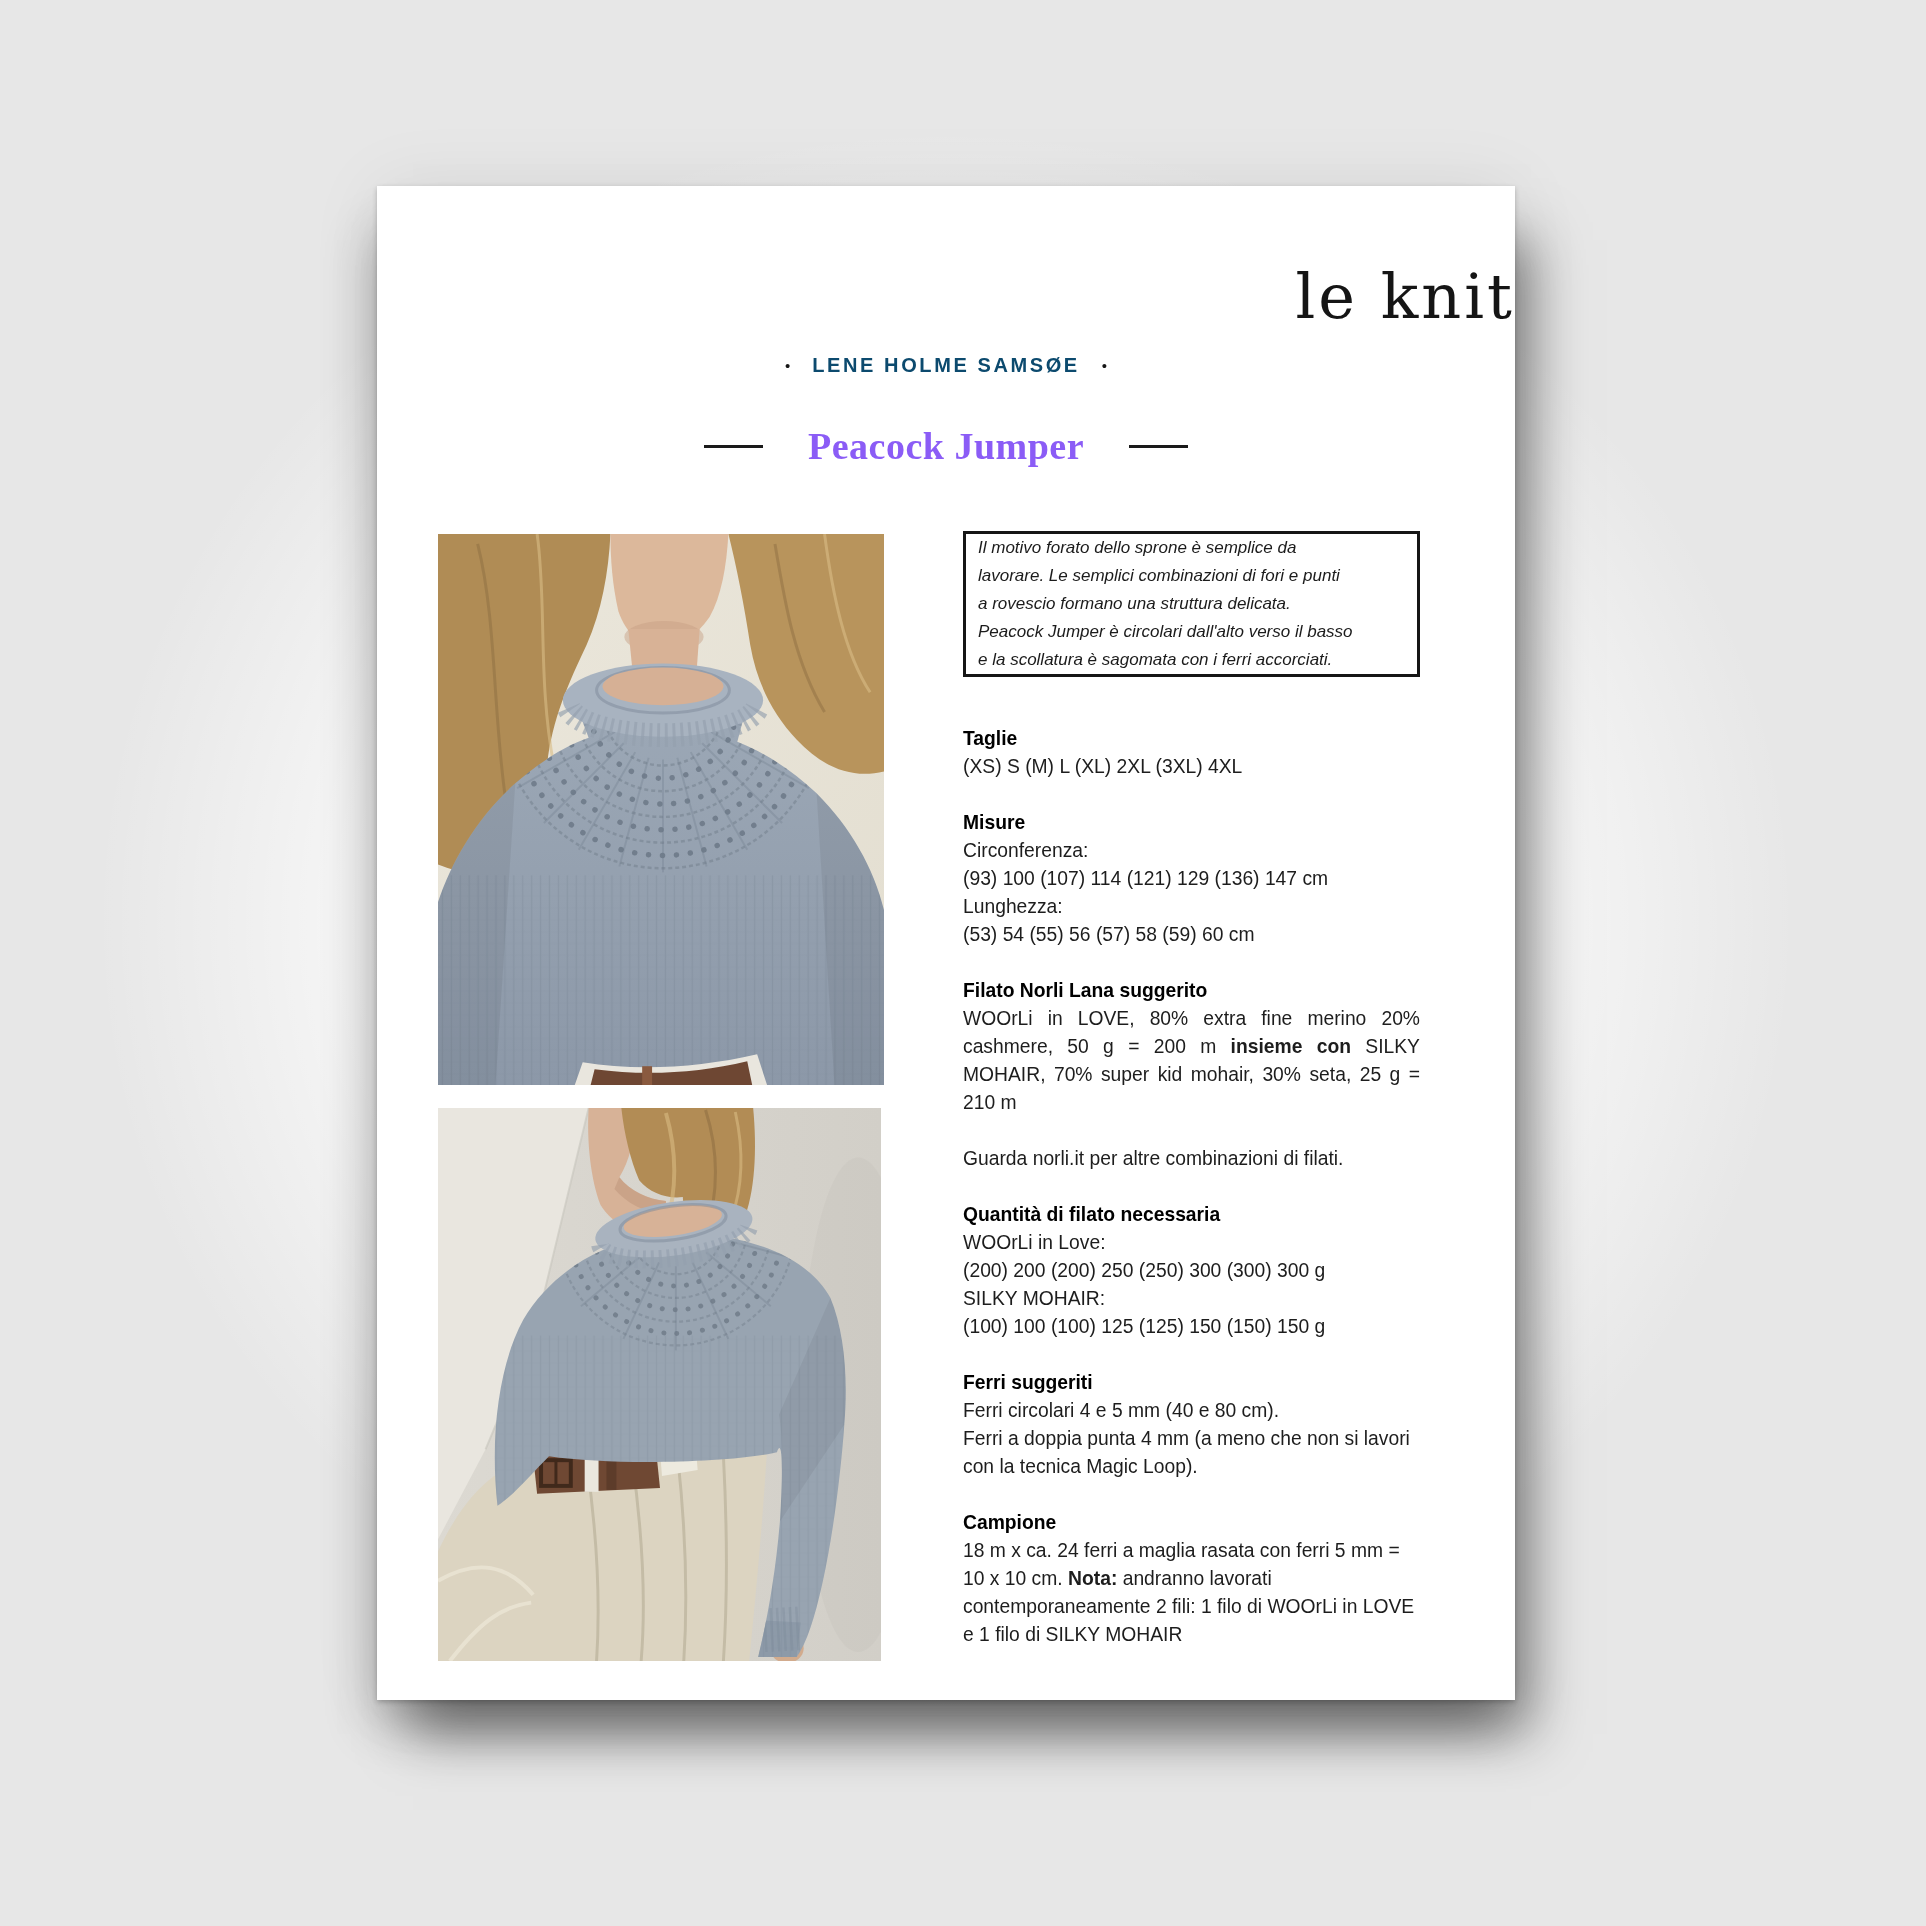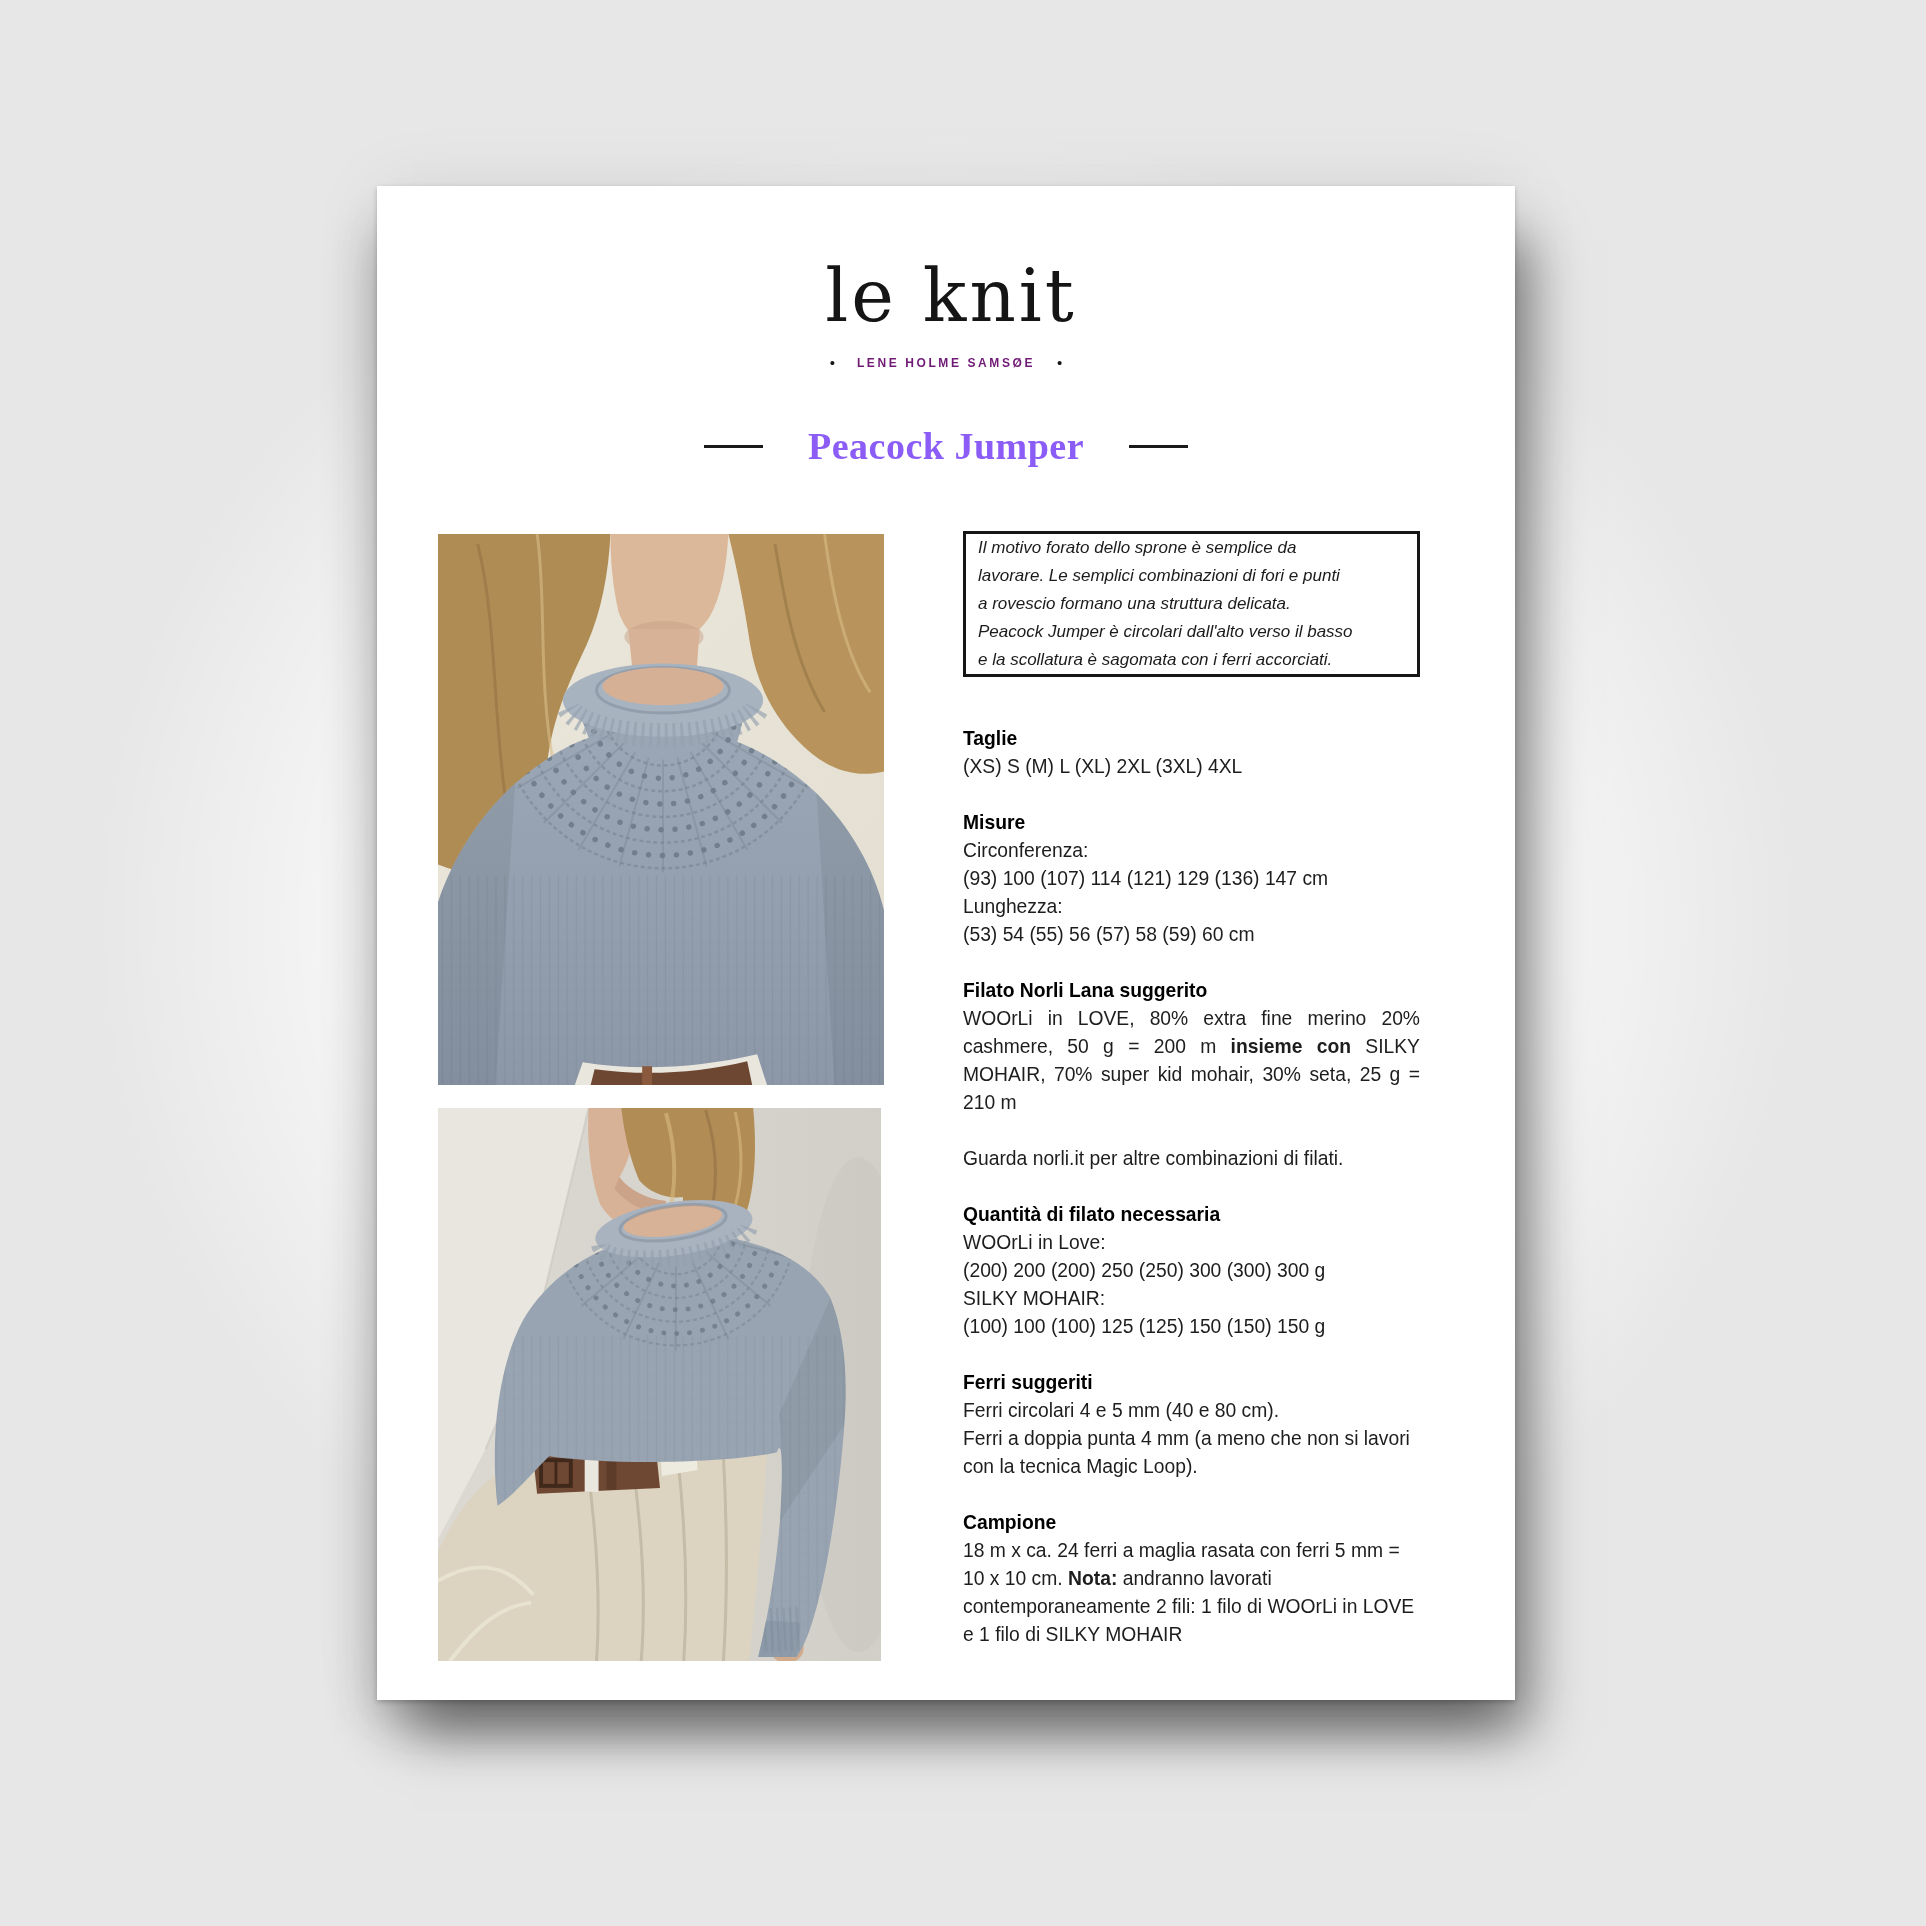--- a/index.html
+++ b/index.html
@@ -12,29 +12,29 @@
   .page{
     position:absolute;left:377px;top:186px;width:1138px;height:1514px;
     background:#ffffff;
     box-shadow:0 2px 5px rgba(0,0,0,.22),
                26px 44px 51px -10px rgba(45,45,45,.55),
                -14px 36px 46px -12px rgba(45,45,45,.30),
                0 0 69px rgba(0,0,0,.07);
   }
   
   .logo{
-    position:absolute;top:63px;left:10px;right:0;text-align:center;
+    position:absolute;top:63px;left:10px;right:0;text-align:right;
     font-family:"DejaVu Serif","Liberation Serif",serif;
-    font-size:72px;line-height:95px;font-weight:500;letter-spacing:3px;color:#151515;
+    font-size:62px;line-height:95px;font-weight:500;letter-spacing:3px;color:#151515;
   }
   .byline{
     position:absolute;top:168px;left:0;right:0;
     display:flex;justify-content:center;align-items:center;gap:22px;
   }
-  .byline .txt{font-size:12px;letter-spacing:2.6px;font-weight:600;color:#701a75;}
+  .byline .txt{font-size:20px;letter-spacing:2.6px;font-weight:600;color:#0c4a6e;}
   .byline .blt{font-size:15px;color:#161616;}
   .title-row{
     position:absolute;top:238px;left:0;right:0;
     display:flex;justify-content:center;align-items:center;gap:45px;
   }
   .title-row h1{
     margin:0;font-family:"Liberation Serif","DejaVu Serif",serif;
     font-size:38px;line-height:44px;font-weight:700;color:#8b5cf6;letter-spacing:0.5px;
   }
   .dash{display:inline-block;width:59px;height:3px;background:#1a1a1a;}

